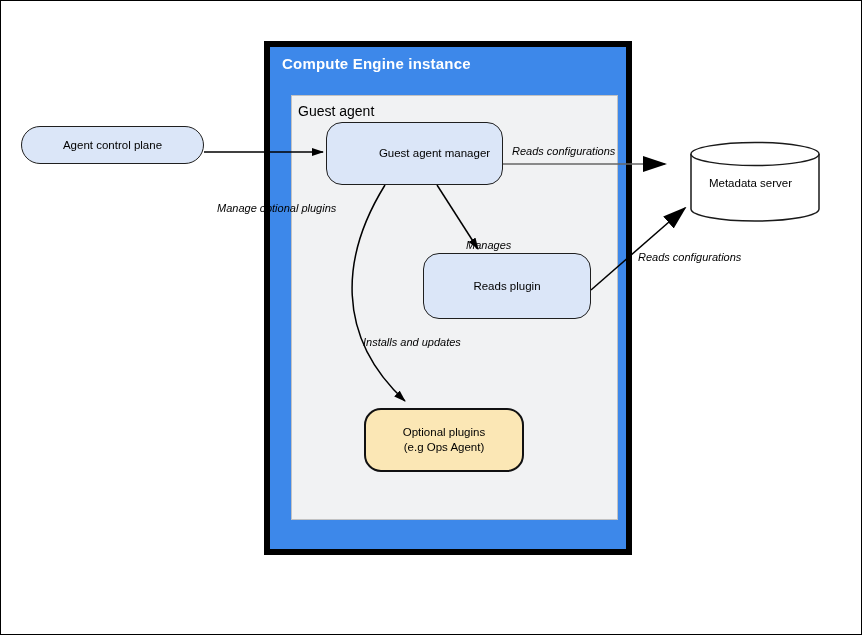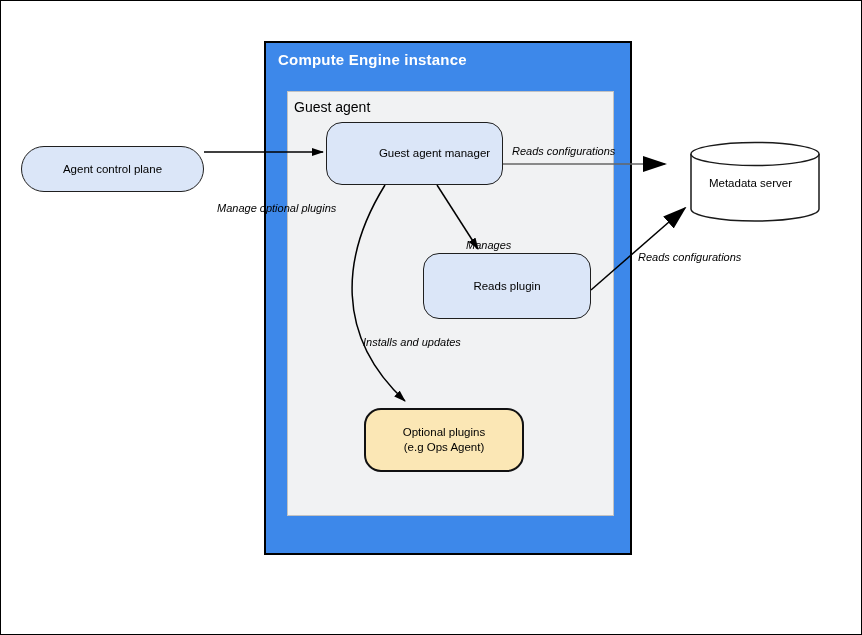--- a/index.html
+++ b/index.html
@@ -14,21 +14,21 @@
     color: #000;
     overflow: hidden;
   }
 
   
   .container-blue {
     position: absolute;
     left: 263px; top: 40px;
     width: 368px; height: 514px;
     background: var(--container-blue, #3d88ea);
-    border: 2px solid #000000;
+    border: 6px solid #000000;
     box-sizing: border-box;
     z-index: 1;
   }
   .container-title {
     position: absolute;
     left: 12px; top: 8px;
     font-size: 15px;
     font-weight: bold;
     color: #ffffff;
     letter-spacing: 0.2px;
@@ -63,21 +63,21 @@
     display: flex;
     align-items: center;
     justify-content: center;
     text-align: center;
     font-size: 11.5px;
     line-height: 15px;
     z-index: 3;
     background: var(--node-blue-fill, #dbe6f8);
     border: 1.5px solid #1f1f1f;
   }
-  .node-acp   { left: 20px;  top: 125px; width: 183px; height: 46px; border-radius: 26px; margin-top: 20px; }
+  .node-acp   { left: 20px;  top: 125px; width: 183px; height: 38px; border-radius: 26px; }
   .node-gam   { left: 325px; top: 121px; width: 177px; height: 63px; border-radius: 16px; padding-left: 40px; }
   .node-core  { left: 422px; top: 252px; width: 168px; height: 66px; border-radius: 16px; }
   .node-opt   {
     left: 363px; top: 407px; width: 160px; height: 64px; border-radius: 17px;
     background: var(--node-yellow-fill, #fbe7b5);
     border: 2px solid #111;
     flex-direction: column;
   }
 
   

